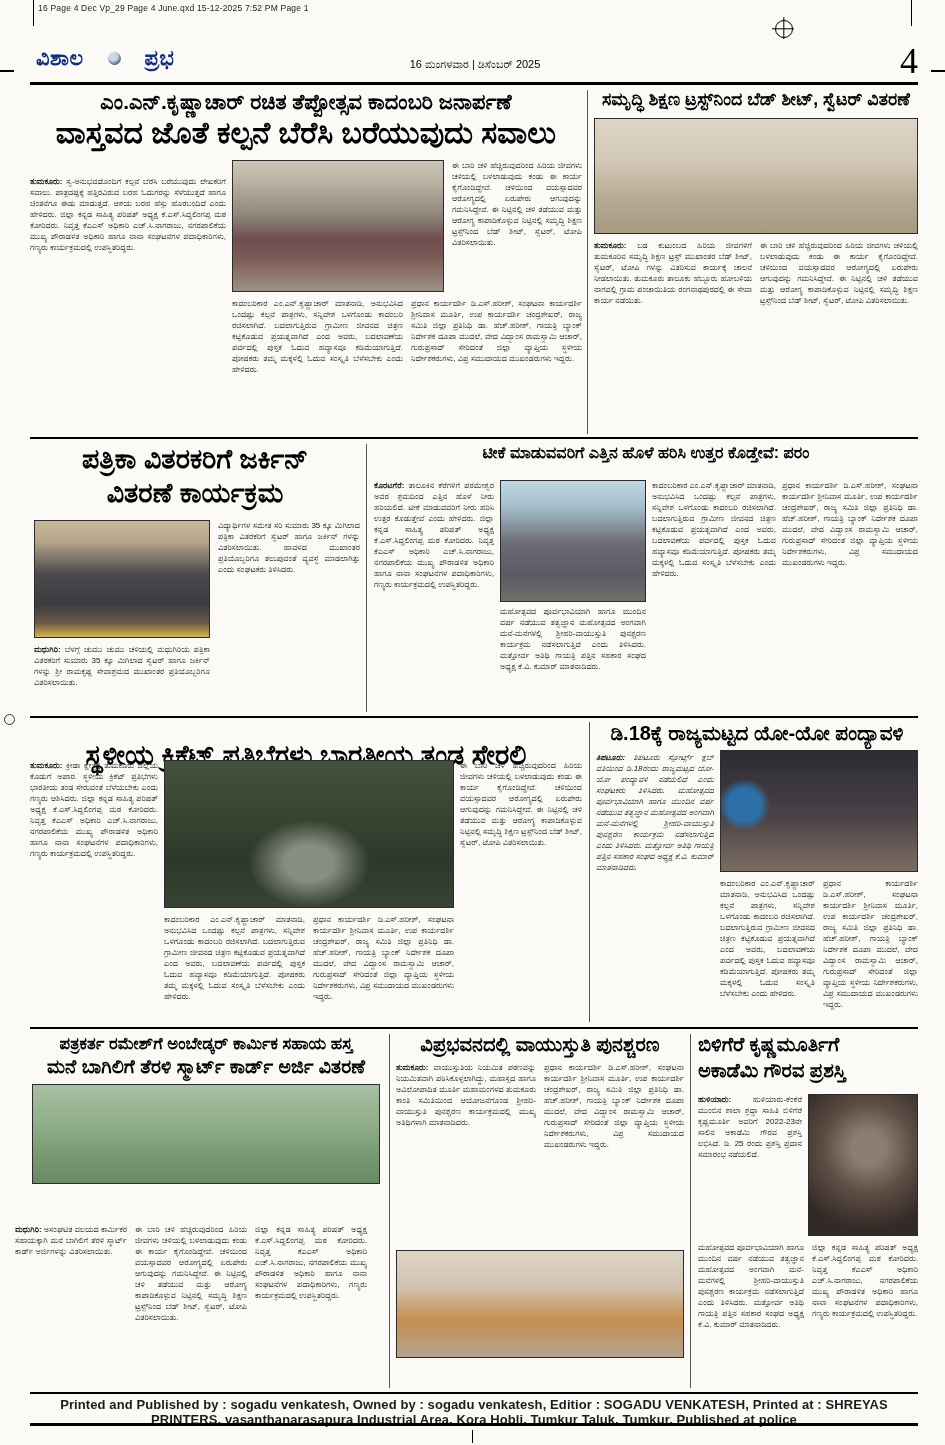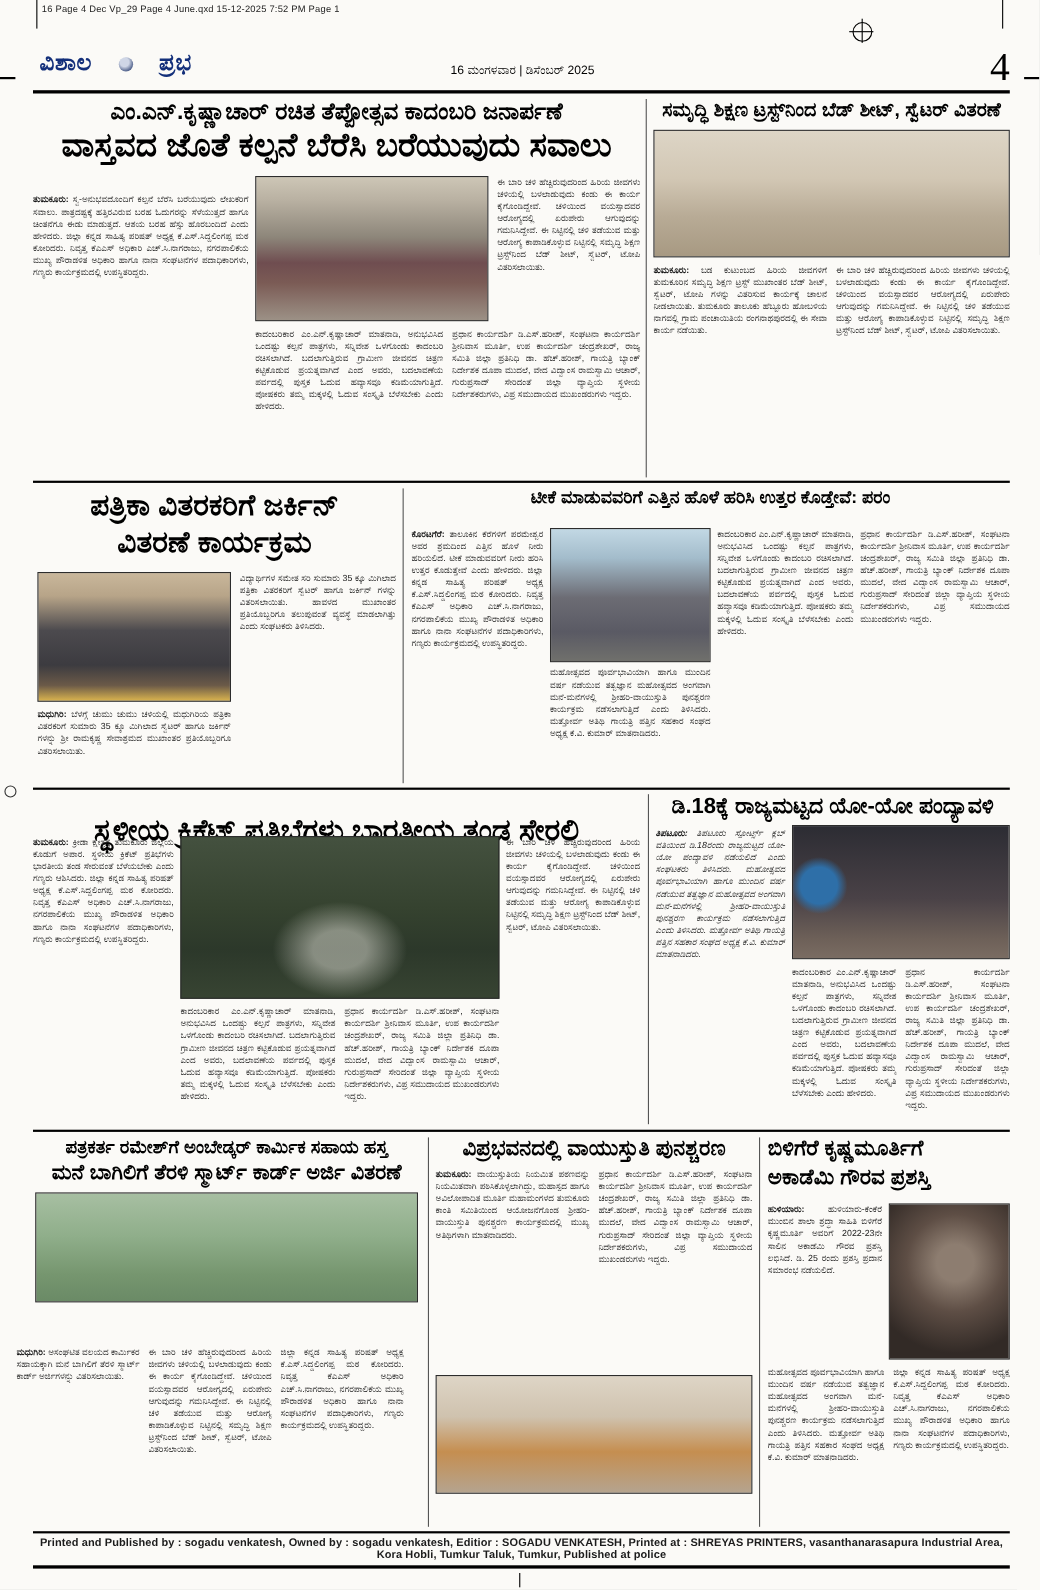--- a/index.html
+++ b/index.html
@@ -19,21 +19,21 @@
            word-break:break-word;}
   .bodycol .dl{font-weight:bold;}
   .cols{display:flex;gap:8px;}
   .cols .c{flex:1;overflow:hidden;}
   .photo{border:1px solid #2c2c2c;box-sizing:border-box;}
   .crosshair{width:16px;height:16px;border:1.4px solid #000;border-radius:50%;position:relative;}
   .crosshair:before,.crosshair:after{content:"";position:absolute;background:#000;}
   .crosshair:before{left:50%;top:-4px;width:1.4px;height:22px;transform:translateX(-50%);}
   .crosshair:after{top:50%;left:-4px;height:1.4px;width:22px;transform:translateY(-50%);}
   .regcircle{width:9px;height:9px;border:1.2px solid #333;border-radius:50%;}
-  .footer-line{font-size:10px;font-weight:bold;color:#1c1c1c;text-align:center;letter-spacing:.1px;}
+  .footer-line{font-size:13px;font-weight:bold;color:#1c1c1c;text-align:center;letter-spacing:.1px;}
 </style>
 </head>
 <body>
 
 <div class="page">
 
   <div class="abs slug" style="left:38px;top:3px;">16 Page 4 Dec Vp_29 Page 4 June.qxd  15-12-2025  7:52 PM  Page 1</div>
   <div class="abs" style="left:33px;top:0;width:1px;height:26px;background:#000;"></div>
   <div class="abs" style="left:911px;top:0;width:1px;height:26px;background:#000;"></div>
   <div class="abs" style="left:0;top:70px;width:14px;height:2px;background:#000;"></div>

